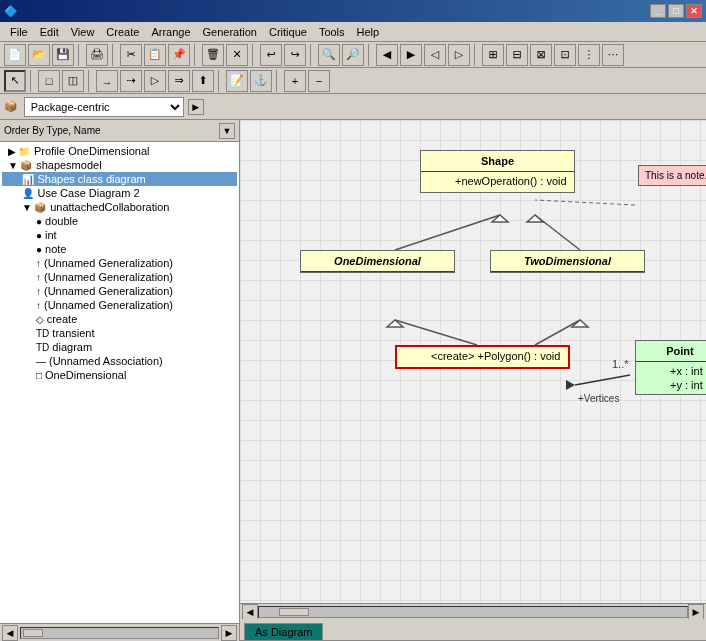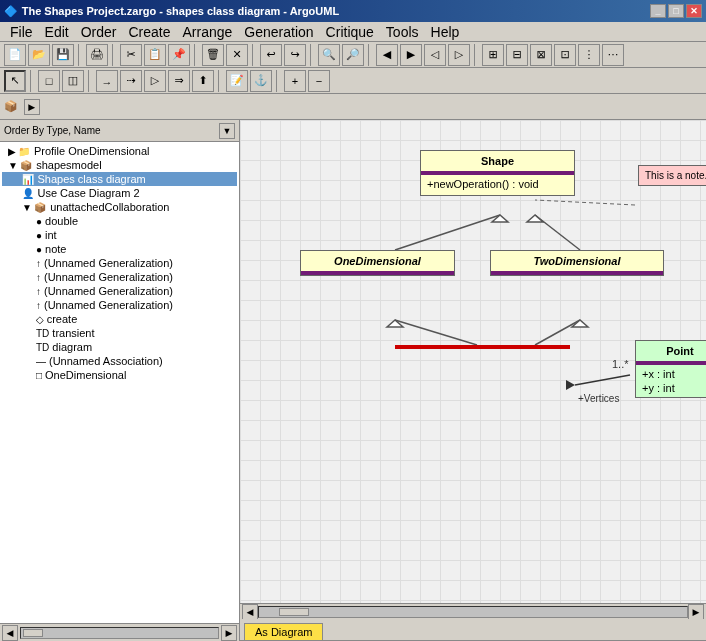--- a/index.html
+++ b/index.html
@@ -24,21 +24,21 @@
     #titlebar .win-btn.close { background: #e05050; color: white; }
 
     
     #menubar {
       background: #d4d0c8;
       height: 20px;
       display: flex;
       align-items: center;
       padding: 0 4px;
       border-bottom: 1px solid #888;
-      font-size: 14px;
+      font-size: 11px;
     }
     #menubar span {
       padding: 2px 6px;
       cursor: pointer;
     }
 
     
     #toolbar1 {
       background: #d4d0c8;
       height: 26px;
@@ -158,27 +158,28 @@
       background: #ffffcc;
       border: 1px solid #666;
       font-size: 11px;
       min-width: 80px;
     }
     .uml-class .class-name {
       background: #ffffcc;
       text-align: center;
       font-weight: bold;
       padding: 4px 8px;
-      border-bottom: 4px solid #701a75;
+      border-bottom: 1px solid #701a75;
       font-style: italic;
     }
     .uml-class .class-name.not-italic { font-style: normal; }
     .uml-class .class-ops {
       padding: 2px 6px;
       min-height: 20px;
+      margin-left: 28px;
     }
     .uml-class .class-op { padding: 1px 0; }
 
     .uml-class.selected-class { border: 2px solid #cc0000; }
     .uml-class.green-class { background: #ccffcc; }
     .uml-class.green-class .class-name { background: #ccffcc; }
 
     
     .uml-note {
       position: absolute;
@@ -232,21 +233,21 @@
     }
     .diag-tab {
       padding: 2px 10px;
       background: #d4d0c8;
       border: 1px solid #888;
       border-bottom: none;
       font-size: 11px;
       cursor: pointer;
       margin-right: 2px;
     }
-    .diag-tab.active { background: #fde047; }
+    .diag-tab.active { background: #0f766e; }
 
     
     .scroll-arrow {
       width: 16px; height: 16px;
       background: #d4d0c8;
       border: 1px solid #888;
       display: flex; align-items: center; justify-content: center;
       font-size: 9px; cursor: pointer;
       flex-shrink: 0;
     }
@@ -259,32 +260,31 @@
       align-items: center;
       padding: 0 2px;
       gap: 2px;
     }
   </style>
 </head>
 <body>
 
 <div id="titlebar">
   <span style="margin-right:4px;">🔷</span>
-  <span>The Shapes Project.zargo - shapes class diagram - ArgoUML</span>
   <div class="win-controls">
     <div class="win-btn">_</div>
     <div class="win-btn">□</div>
     <div class="win-btn close">✕</div>
   </div>
 </div>
 
 <div id="menubar">
   <span>File</span>
   <span>Edit</span>
-  <span>Order</span>
+  <span>View</span>
   <span>Create</span>
   <span>Arrange</span>
   <span>Generation</span>
   <span>Critique</span>
   <span>Tools</span>
   <span>Help</span>
 </div>
 
 <div id="toolbar1">
   <div class="tb-btn">📄</div>
@@ -333,20 +333,23 @@
   <div class="tb-separator"></div>
   <div class="tb-btn">📝</div>
   <div class="tb-btn">⚓</div>
   <div class="tb-separator"></div>
   <div class="tb-btn">+</div>
   <div class="tb-btn">−</div>
 </div>
 
 <div id="toolbar3">
   <span style="margin-right:2px;">📦</span>
+  <select class="pkg-select">
+    <option>Package-centric</option>
+  </select>
   <div class="scroll-arrow">▶</div>
 </div>
 
 <div id="main">
 
   <div id="left-panel">
     <div id="tree-header">
       <span style="font-size:10px;">Order By Type, Name</span>
       <div class="scroll-arrow">▼</div>
     </div>
@@ -476,25 +479,28 @@
         <div class="class-name not-italic">Shape</div>
         <div class="class-ops">
           <div class="class-op">+newOperation() : void</div>
         </div>
       </div>
 
       <div class="uml-class" style="top:130px;left:60px;width:155px;z-index:2;">
         <div class="class-name"><em>OneDimensional</em></div>
       </div>
 
-      <div class="uml-class" style="top:130px;left:250px;width:174px;z-index:2;">
+      <div class="uml-class" style="top:130px;left:250px;width:155px;z-index:2;">
         <div class="class-name"><em>TwoDimensional</em></div>
       </div>
 
       <div class="uml-class selected-class" style="top:225px;left:155px;width:175px;z-index:2;">
+        <div class="class-ops">
+          <div class="class-op">&lt;create&gt; +Polygon() : void</div>
+        </div>
       </div>
 
       <div class="uml-class green-class" style="top:220px;left:395px;width:90px;z-index:2;">
         <div class="class-name not-italic">Point</div>
         <div class="class-ops">
           <div class="class-op">+x : int</div>
           <div class="class-op">+y : int</div>
         </div>
       </div>
 

